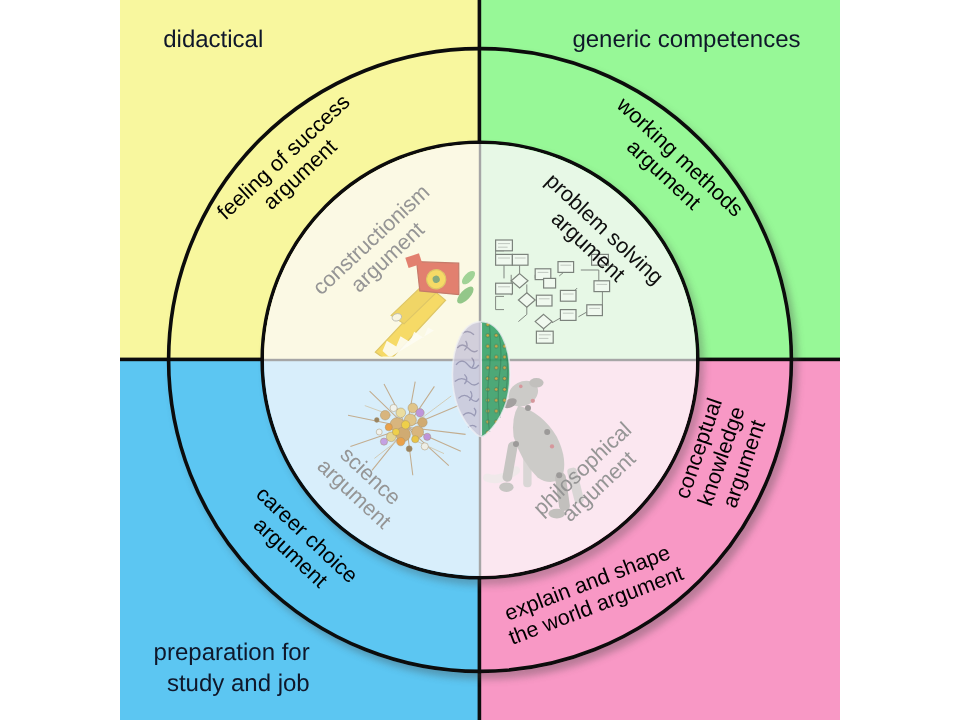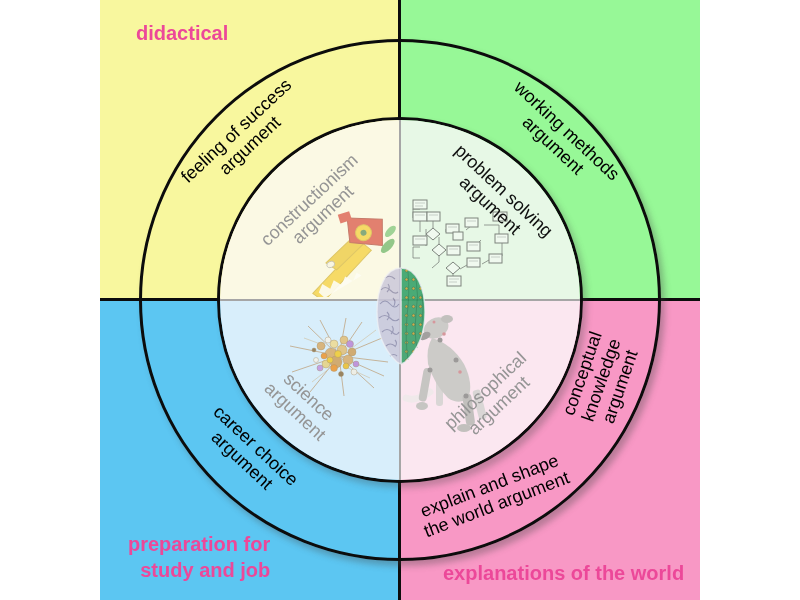--- a/index.html
+++ b/index.html
@@ -11,21 +11,21 @@
   .vline{position:absolute;left:298px;top:0;width:3px;height:600px;background:#0c0c0c;z-index:2;}
   .hline{position:absolute;left:0;top:298px;width:600px;height:3px;background:#0c0c0c;z-index:2;}
   .outer-circle{position:absolute;left:39px;top:39px;width:516px;height:516px;border:3px solid #0c0c0c;
                 border-radius:50%;z-index:4;box-shadow:4px 5px 6px rgba(70,70,70,.35);}
   .inner-circle{position:absolute;left:117px;top:117px;width:360px;height:360px;border:3px solid #0c0c0c;
                 border-radius:50%;overflow:hidden;z-index:3;box-shadow:4px 5px 6px rgba(70,70,70,.3);}
   .iquad{position:absolute;width:180px;height:180px;}
   .iq-tl{left:0;top:0;} .iq-tr{left:180px;top:0;} .iq-bl{left:0;top:180px;} .iq-br{left:180px;top:180px;}
   .ivline{position:absolute;left:179px;top:0;width:2px;height:360px;background:#a6a6a6;}
   .ihline{position:absolute;left:0;top:179px;width:360px;height:2px;background:#a6a6a6;}
-  .corner-label{position:absolute;z-index:6;font-size:20px;font-weight:bold;color:#ec4899;
+  .corner-label{position:absolute;z-index:6;font-size:20px;font-weight:normal;color:#0f172a;
                 line-height:26px;white-space:pre-line;}
   .arc-text{position:absolute;z-index:6;font-size:18px;color:#000;line-height:20px;
             text-align:center;white-space:pre-line;transform-origin:center;}
   .inner-text{position:absolute;z-index:6;font-size:18px;line-height:20px;text-align:center;
               white-space:pre-line;transform-origin:center;}
   .img{position:absolute;z-index:5;}
   .brain{position:absolute;z-index:7;}
 </style>
 </head>
 <body>
@@ -46,23 +46,23 @@
       <div class="iquad iq-tr" style="background-color: rgb(231, 248, 230);"></div>
       <div class="iquad iq-bl" style="background-color: rgb(216, 238, 251);"></div>
       <div class="iquad iq-br" style="background-color: rgb(251, 231, 240);"></div>
       <div class="ivline"></div>
       <div class="ihline"></div>
     </div>
 
     <div class="outer-circle"></div>
 
     <div class="corner-label" style="left:36px;top:20px;">didactical</div>
+    <div class="corner-label" style="left:377px;top:20px;">generic competences</div>
     <div class="corner-label" style="left:28px;top:531px;text-align:right;">preparation for
 study and job</div>
-    <div class="corner-label" style="left:343px;top:560px;">explanations of the world</div>
 
     <div class="arc-text" style="left:143px;top:138px;transform:translate(-50%,-50%) rotate(-43deg);">feeling of success
 argument</div>
     <div class="arc-text" style="left:460px;top:138px;transform:translate(-50%,-50%) rotate(43deg);">working methods
 argument</div>
     <div class="arc-text" style="left:149px;top:453px;transform:translate(-50%,-50%) rotate(43deg);">career choice
 argument</div>
     <div class="arc-text" style="left:393px;top:495px;transform:translate(-50%,-50%) rotate(-21deg);">explain and shape
 the world argument</div>
     <div class="arc-text" style="left:501px;top:380px;transform:translate(-50%,-50%) rotate(-71deg);">conceptual

